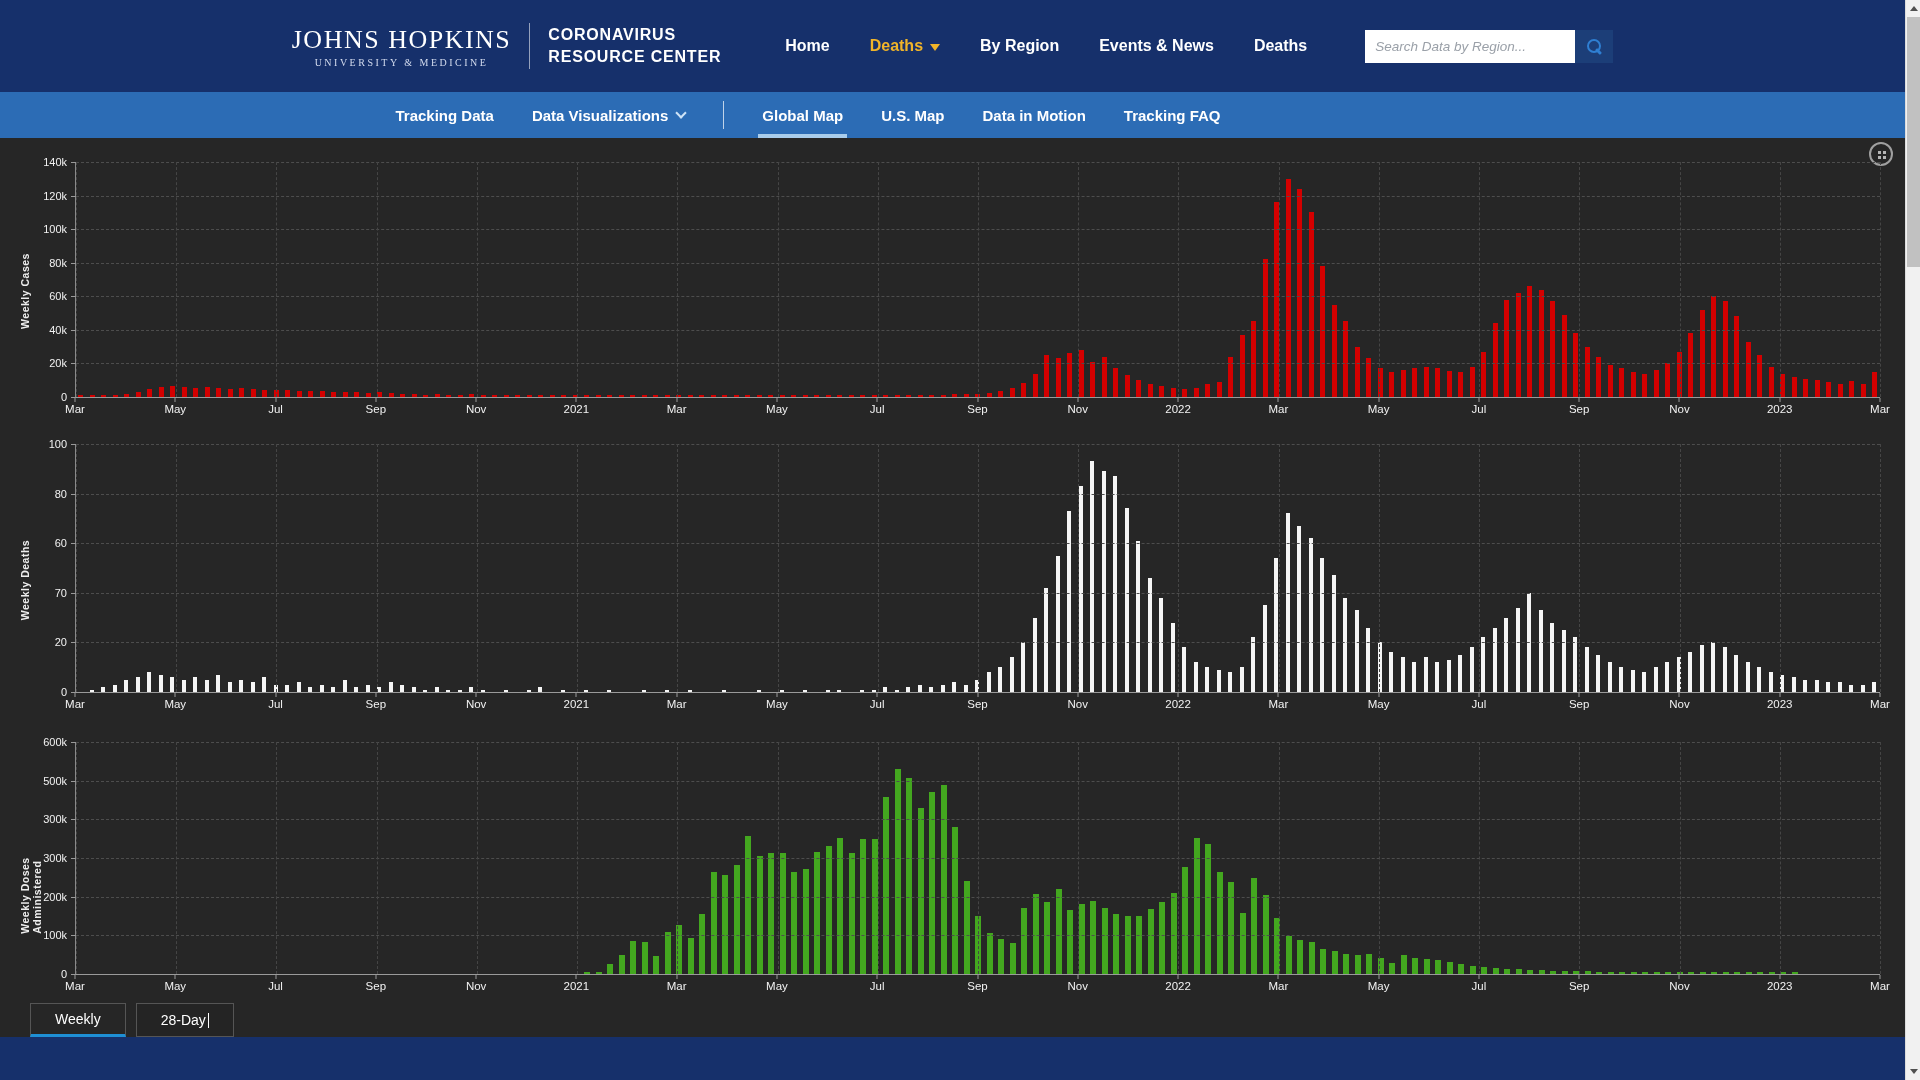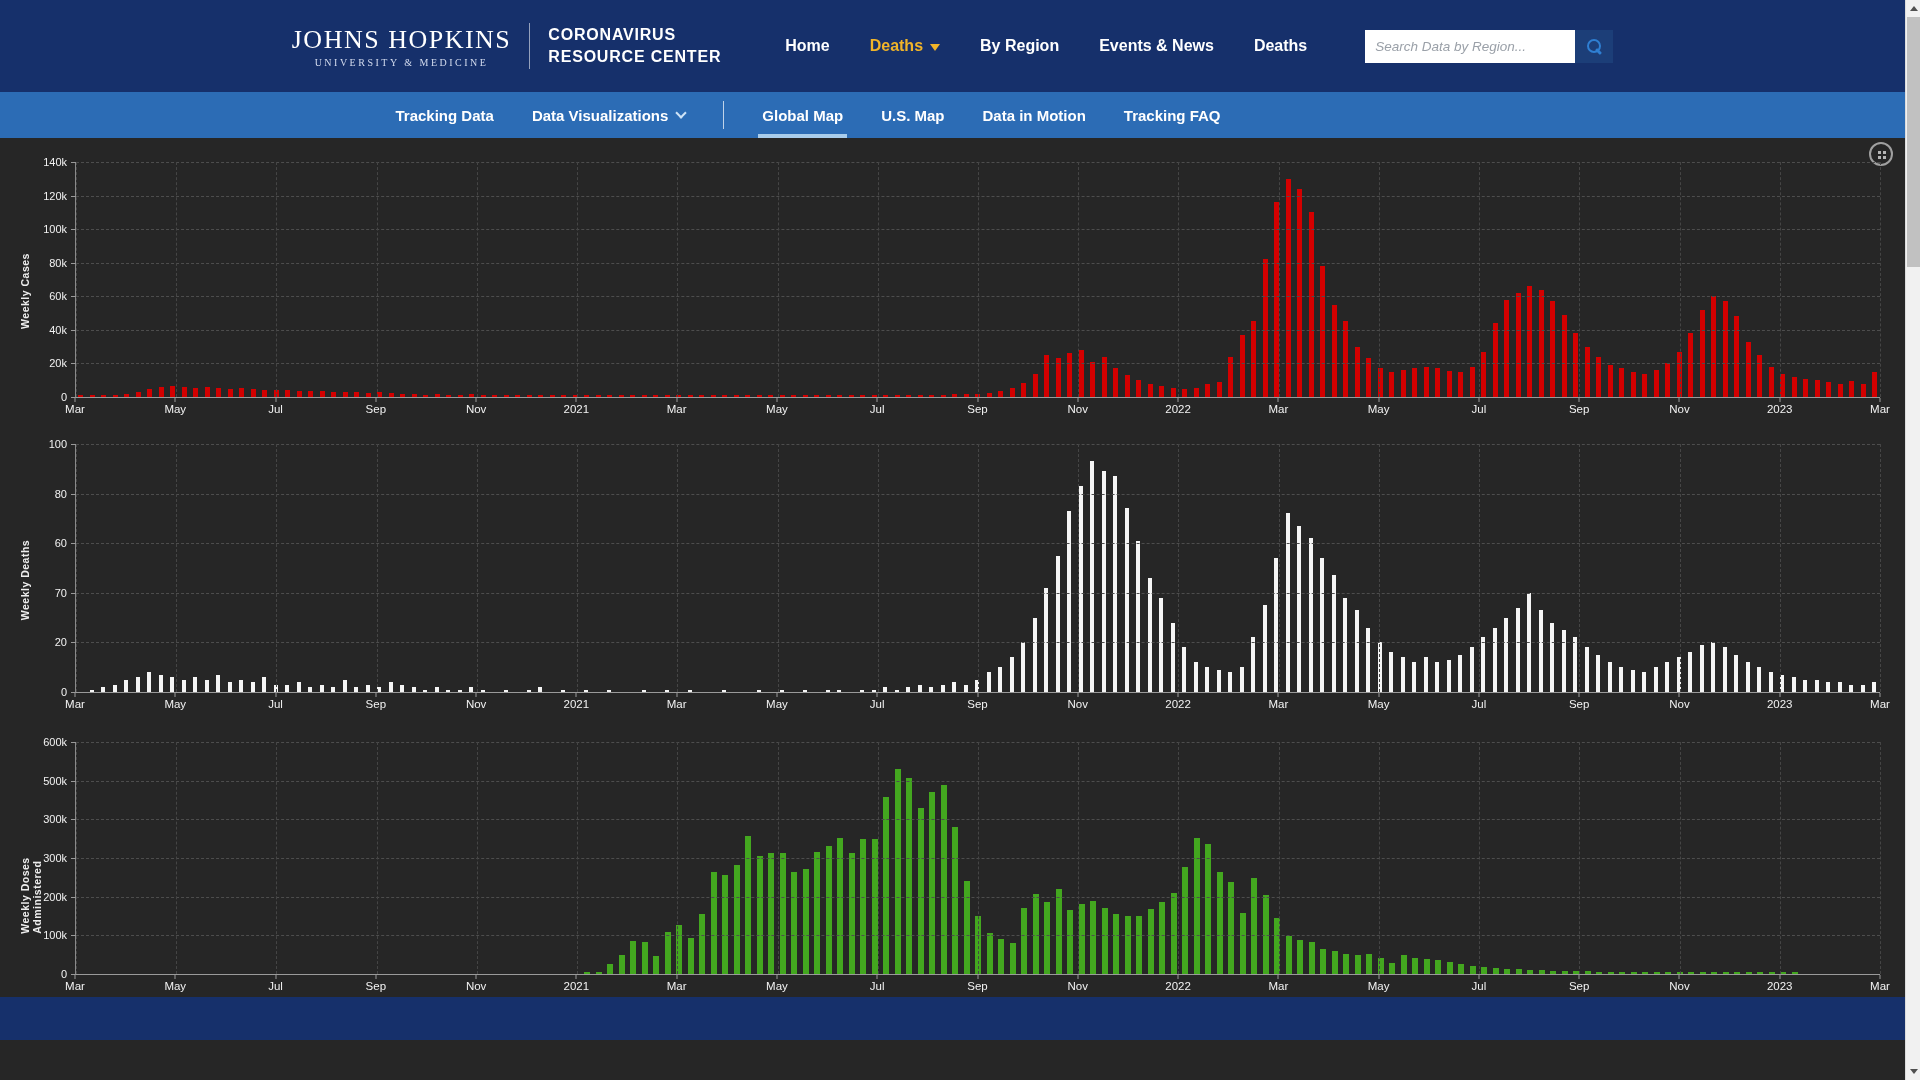--- a/index.html
+++ b/index.html
@@ -881,20 +881,29 @@
           <div class="xtick-mark" style="left: 88.8889%;"></div>
           <div class="xtick-label" style="left: 88.8889%;">Nov</div>
           <div class="xtick-mark" style="left: 94.4444%;"></div>
           <div class="xtick-label" style="left: 94.4444%;">2023</div>
           <div class="xtick-mark" style="left: 100%;"></div>
           <div class="xtick-label" style="left: 100%;">Mar</div>
         </div>
     </div>
   </div>
 
+  <div class="tabbar">
+    <div class="tab active">
+      <span>Weekly</span>
+    </div>
+    <div class="tab">
+      <span>28-Day</span>
+      <span class="text-cursor"></span>
+    </div>
+  </div>
 
   <div class="footer"></div>
 </div>
 
 <div class="scrollbar">
   <div class="sb-btn sb-up">
       <span class="arr"></span>
     </div>
   <div class="sb-thumb"></div>
   <div class="sb-btn sb-down">

